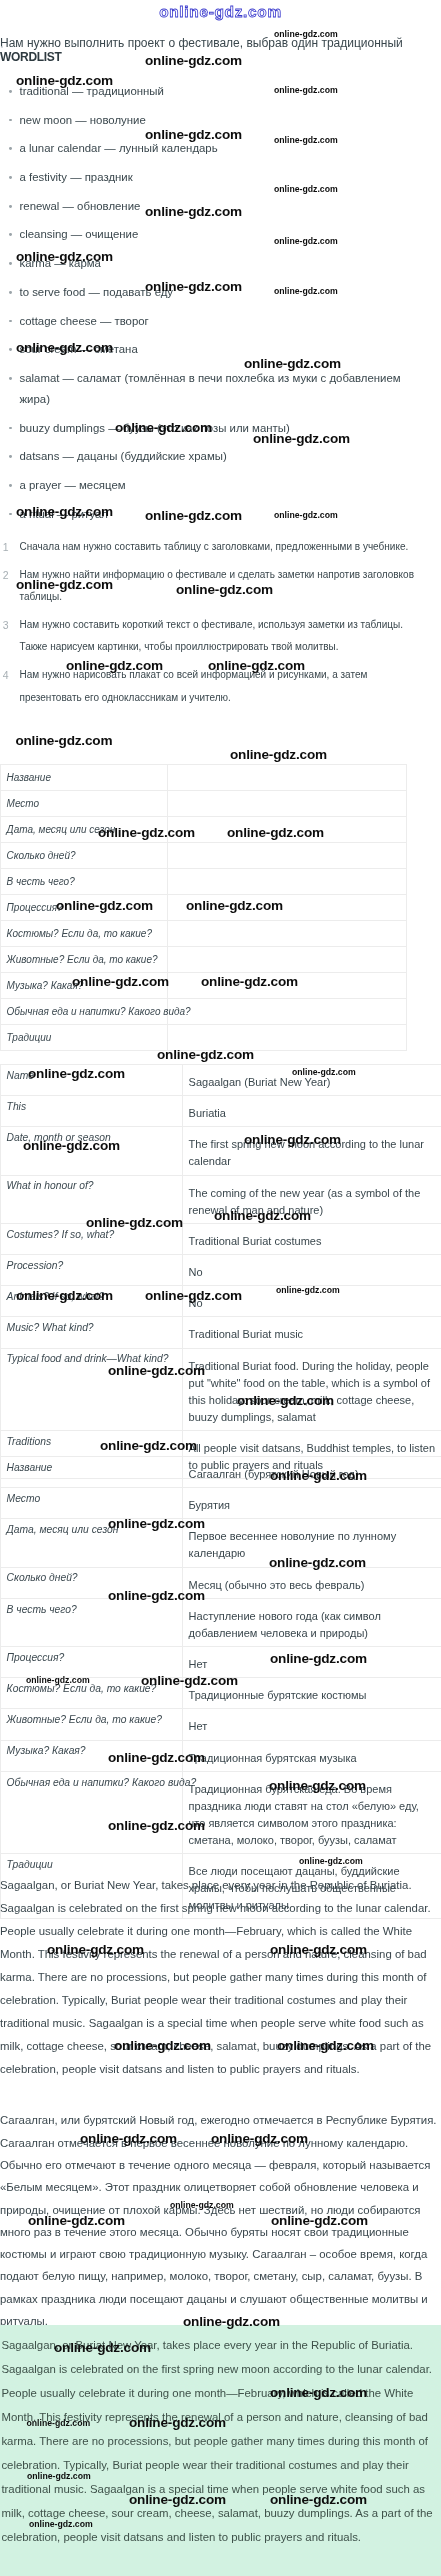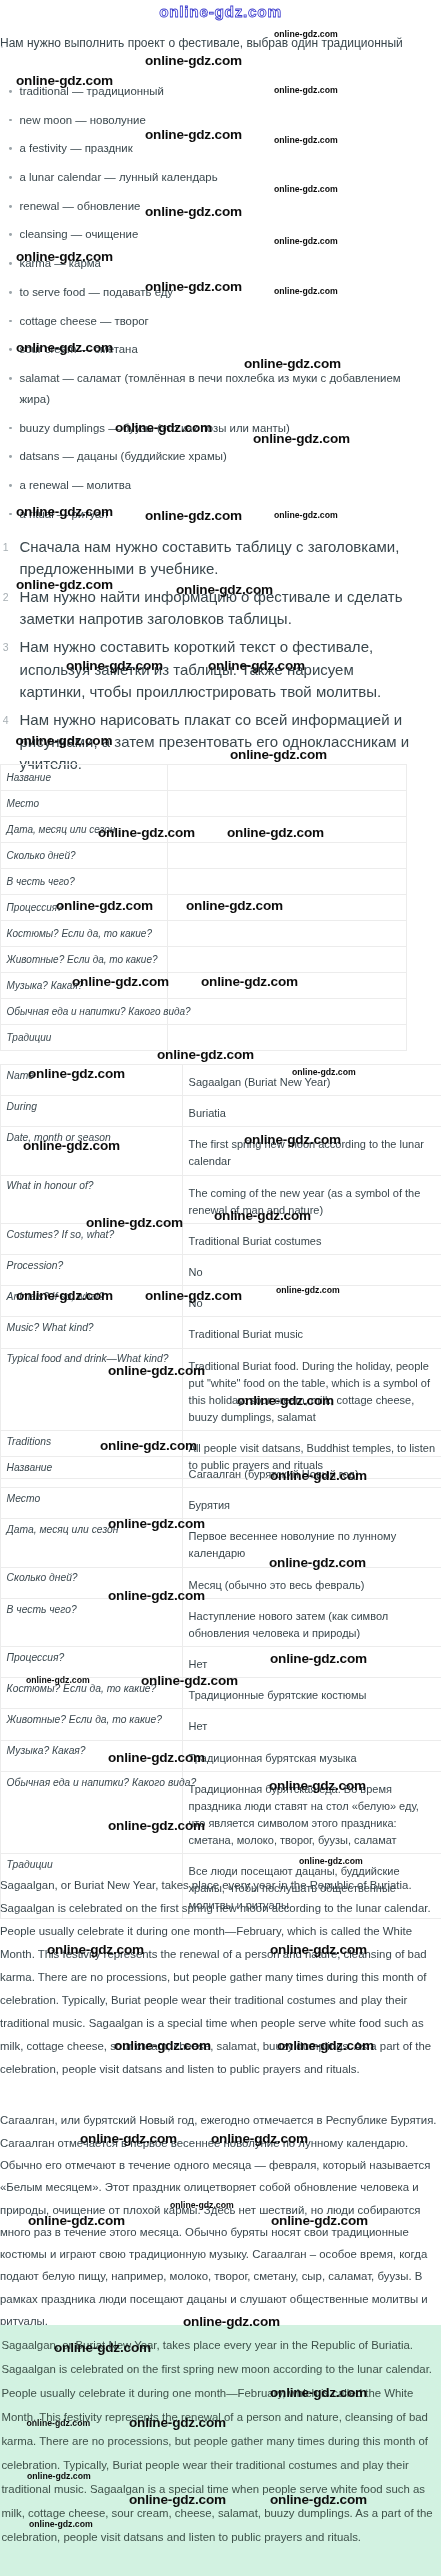--- a/index.html
+++ b/index.html
@@ -34,21 +34,21 @@
     margin-bottom:7.7px;color:#3a474d;
   }
   .wordlist li::before{
     content:"";position:absolute;left:9px;top:9px;width:2.8px;height:2.8px;
     border-radius:50%;background:#9ba4a9;
   }
 
   
   .steps{top:536px;width:419px;list-style:none;margin:0;padding:0;counter-reset:st;}
   .steps li{
-    position:relative;padding-left:19.5px;font-size:15px;line-height:22.3px;
+    position:relative;padding-left:19.5px;font-size:10px;line-height:22.3px;
     margin-bottom:5.6px;color:#3a474d;
   }
   .steps li::before{
     counter-increment:st;content:counter(st);
     position:absolute;left:2.8px;top:0;font-size:10.5px;color:#a7afb4;
   }
 
   
   table{border-collapse:collapse;table-layout:fixed;}
   .tbl{border:0.7px solid #ececec;}
@@ -88,36 +88,37 @@
 <div class="page">
 
   <div class="sec blue-wm">online-gdz.com</div>
 
   <p class="sec intro">Нам нужно выполнить проект о фестивале, выбрав один традиционный</p>
 
   <div class="remnant-dot rd1"></div>
   <div class="remnant-dot rd2"></div>
   <div class="remnant-dot rd3"></div>
 
+  <div class="sec wordlist-title">WORDLIST</div>
 
   <ul class="sec wordlist">
     <li>traditional — традиционный</li>
     <li>new moon — новолуние</li>
+    <li>a lunar calendar — лунный календарь</li>
     <li>a festivity — праздник</li>
-    <li>a lunar calendar — лунный календарь</li>
     <li>renewal — обновление</li>
     <li>cleansing — очищение</li>
     <li>karma — карма</li>
     <li>to serve food — подавать еду</li>
     <li>cottage cheese — творог</li>
     <li>sour cream — сметана</li>
     <li>salamat — саламат (томлённая в печи похлебка из муки с добавлением жира)</li>
     <li>buuzy dumplings — буузы (это как позы или манты)</li>
     <li>datsans — дацаны (буддийские храмы)</li>
-    <li>a renewal — молитва</li>
+    <li>a prayer — месяцем</li>
     <li>a ritual — ритуал</li>
   </ul>
 
   <ol class="sec steps">
     <li>Сначала нам нужно составить таблицу с заголовками, предложенными в учебнике.</li>
     <li>Нам нужно найти информацию о фестивале и сделать заметки напротив заголовков таблицы.</li>
     <li>Нам нужно составить короткий текст о фестивале, используя заметки из таблицы. Также нарисуем картинки, чтобы проиллюстрировать твой молитвы.</li>
     <li>Нам нужно нарисовать плакат со всей информацией и рисунками, а затем презентовать его одноклассникам и учителю.</li>
   </ol>
 
@@ -178,21 +179,21 @@
     <colgroup>
         <col style="width:182px">
         <col style="width:260px">
       </colgroup>
     <tbody>
       <tr>
           <td class="lbl">Name</td>
           <td class="val">Sagaalgan (Buriat New Year)</td>
         </tr>
       <tr>
-          <td class="lbl">During</td>
+          <td class="lbl">This</td>
           <td class="val">Buriatia</td>
         </tr>
       <tr>
           <td class="lbl">Date, month or season</td>
           <td class="val">The first spring new moon according to the lunar calendar</td>
         </tr>
       <tr>
           <td class="lbl">What in honour of?</td>
           <td class="val">The coming of the new year (as a symbol of the renewal of man and nature)</td>
         </tr>
@@ -240,21 +241,21 @@
       <tr>
           <td class="lbl">Дата, месяц или сезон</td>
           <td class="val">Первое весеннее новолуние по лунному календарю</td>
         </tr>
       <tr>
           <td class="lbl">Сколько дней?</td>
           <td class="val">Месяц (обычно это весь февраль)</td>
         </tr>
       <tr>
           <td class="lbl">В честь чего?</td>
-          <td class="val">Наступление нового затем (как символ обновления человека и природы)</td>
+          <td class="val">Наступление нового года (как символ добавлением человека и природы)</td>
         </tr>
       <tr>
           <td class="lbl">Процессия?</td>
           <td class="val">Нет</td>
         </tr>
       <tr>
           <td class="lbl">Костюмы? Если да, то какие?</td>
           <td class="val">Традиционные бурятские костюмы</td>
         </tr>
       <tr>

